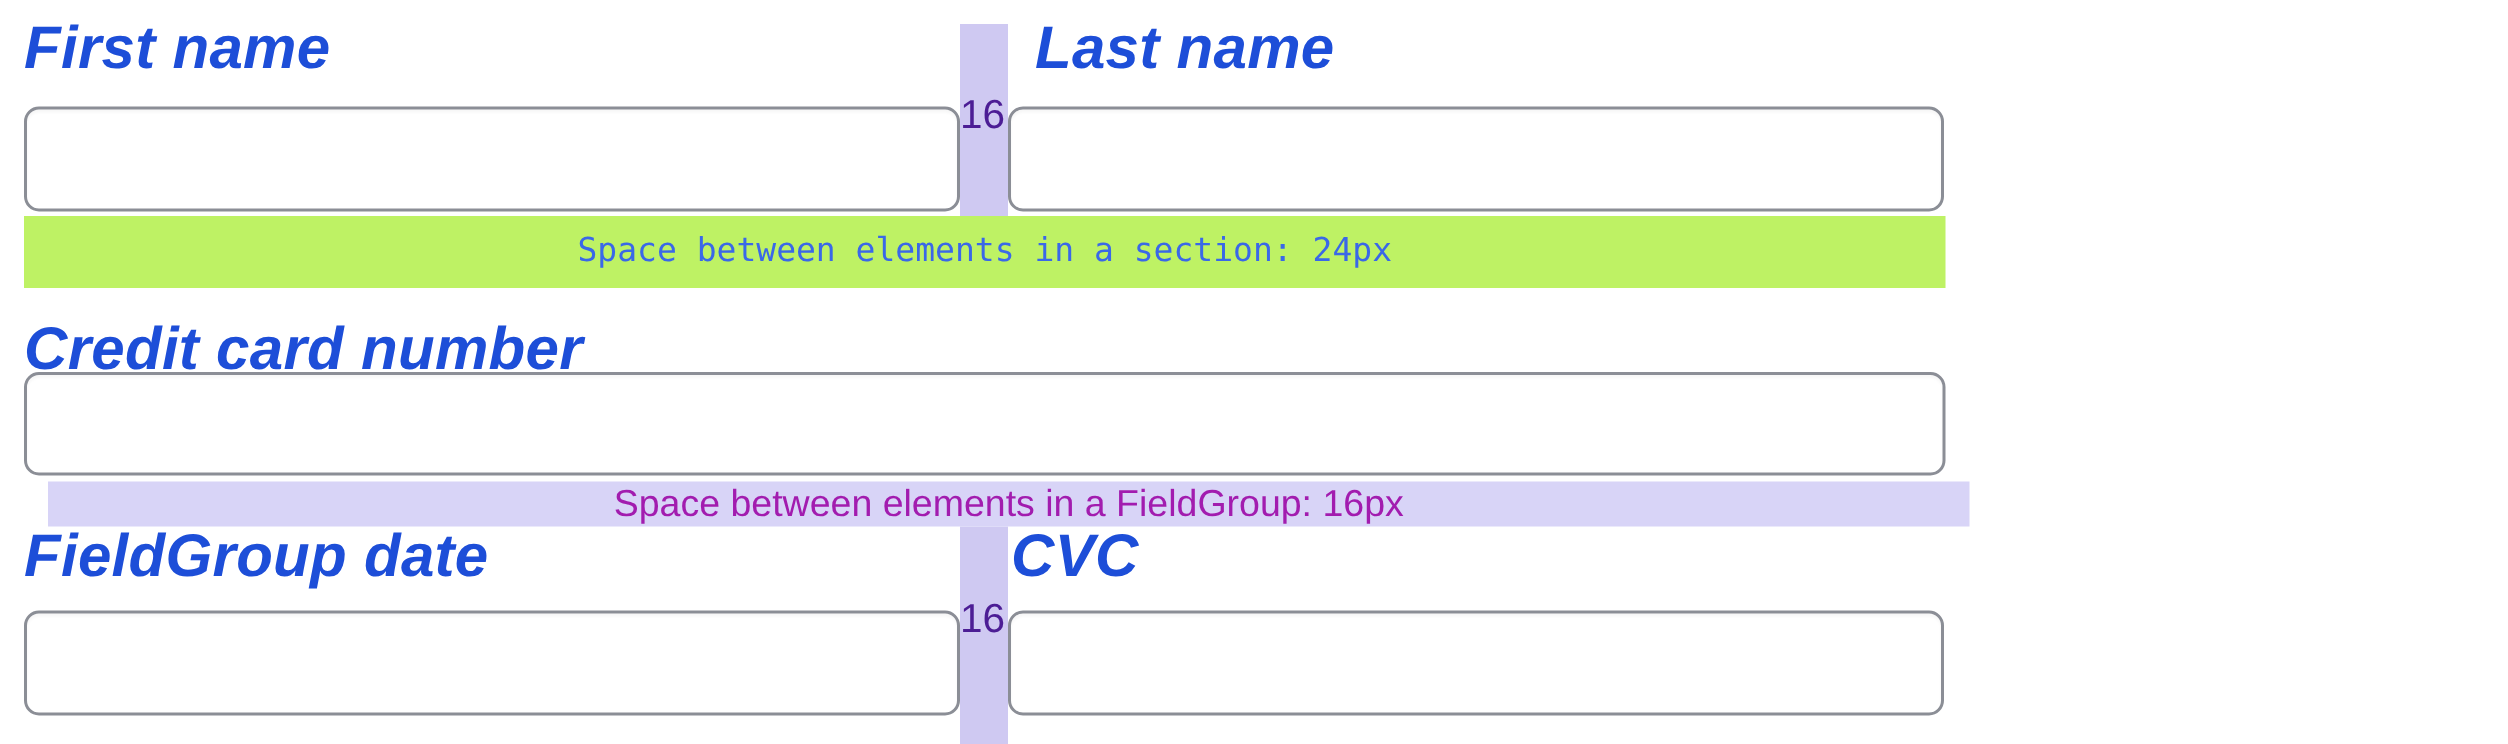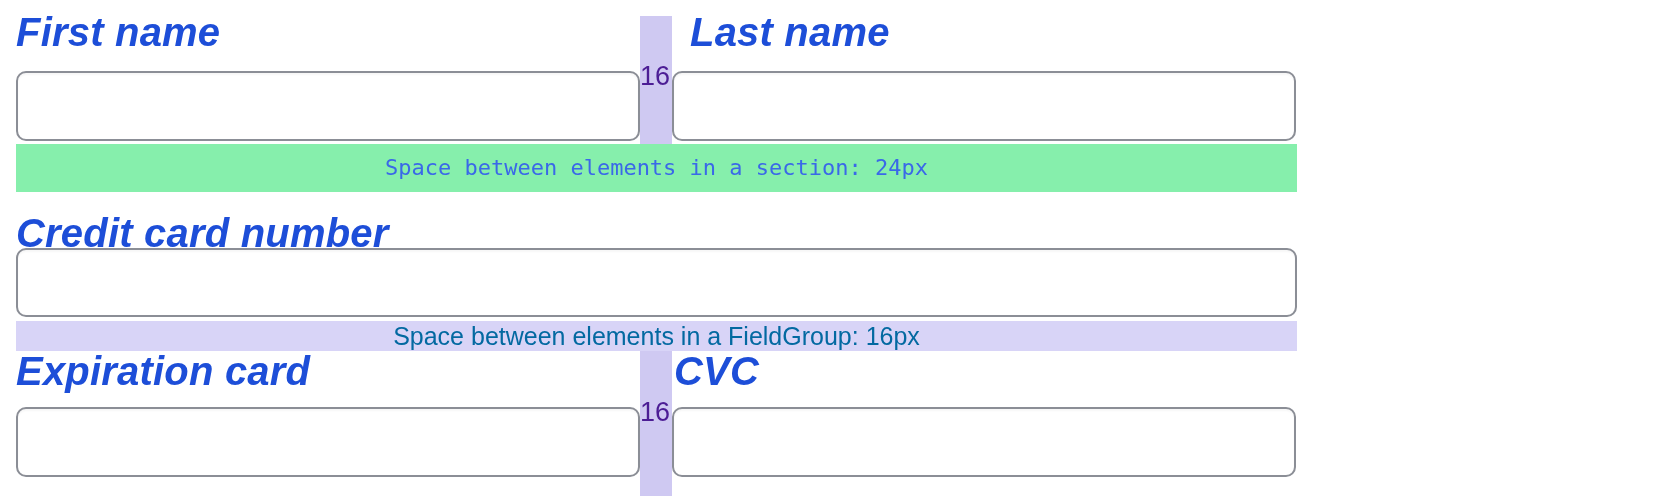--- a/index.html
+++ b/index.html
@@ -54,36 +54,36 @@
     color: #4c1d95;
   }
   .gap-num-top    { top: 61px; }
   .gap-num-bottom { top: 397px; }
   .section-band {
     position: absolute;
     left: 16px;
     top: 144px;
     width: 1281px;
     height: 48px;
-    background: #86efac;
+    background: #bef264;
     color: #3a68e8;
     font-family: "DejaVu Sans Mono", monospace;
     font-size: 22px;
     line-height: 48px;
     text-align: center;
     white-space: nowrap;
   }
   .fieldgroup-band {
     position: absolute;
-    left: 16px;
+    left: 32px;
     top: 321px;
     width: 1281px;
     height: 30px;
     background: #d8d4f7;
-    color: #0369a1;
+    color: #a21caf;
     font-family: "Liberation Sans", sans-serif;
     font-size: 25px;
     line-height: 30px;
     text-align: center;
     white-space: nowrap;
   }
   
   .lbl-first-name  { left: 16px;  top: 13px;  }
   .lbl-last-name   { left: 690px; top: 13px;  }
   .lbl-card-number { left: 16px;  top: 190px; margin-top: 24px; }
@@ -110,19 +110,19 @@
   <input type="text" class="text-input inp-last-name" aria-label="Last name" style="">
   <div class="gap-num gap-num-top">16</div>
 
   <div class="section-band">Space between elements in a section: 24px</div>
 
   <label class="field-label lbl-card-number">Credit card number</label>
   <input type="text" class="text-input inp-card-number" aria-label="Credit card number" style="">
 
   <div class="fieldgroup-band">Space between elements in a FieldGroup: 16px</div>
 
-  <label class="field-label lbl-expiration">Expiration card</label>
+  <label class="field-label lbl-expiration">FieldGroup date</label>
   <label class="field-label lbl-cvc">CVC</label>
   <input type="text" class="text-input inp-expiration" aria-label="Expiration date" style="">
   <input type="text" class="text-input inp-cvc" aria-label="CVC" style="">
   <div class="gap-num gap-num-bottom">16</div>
 
 </div>
 
 </body></html>

